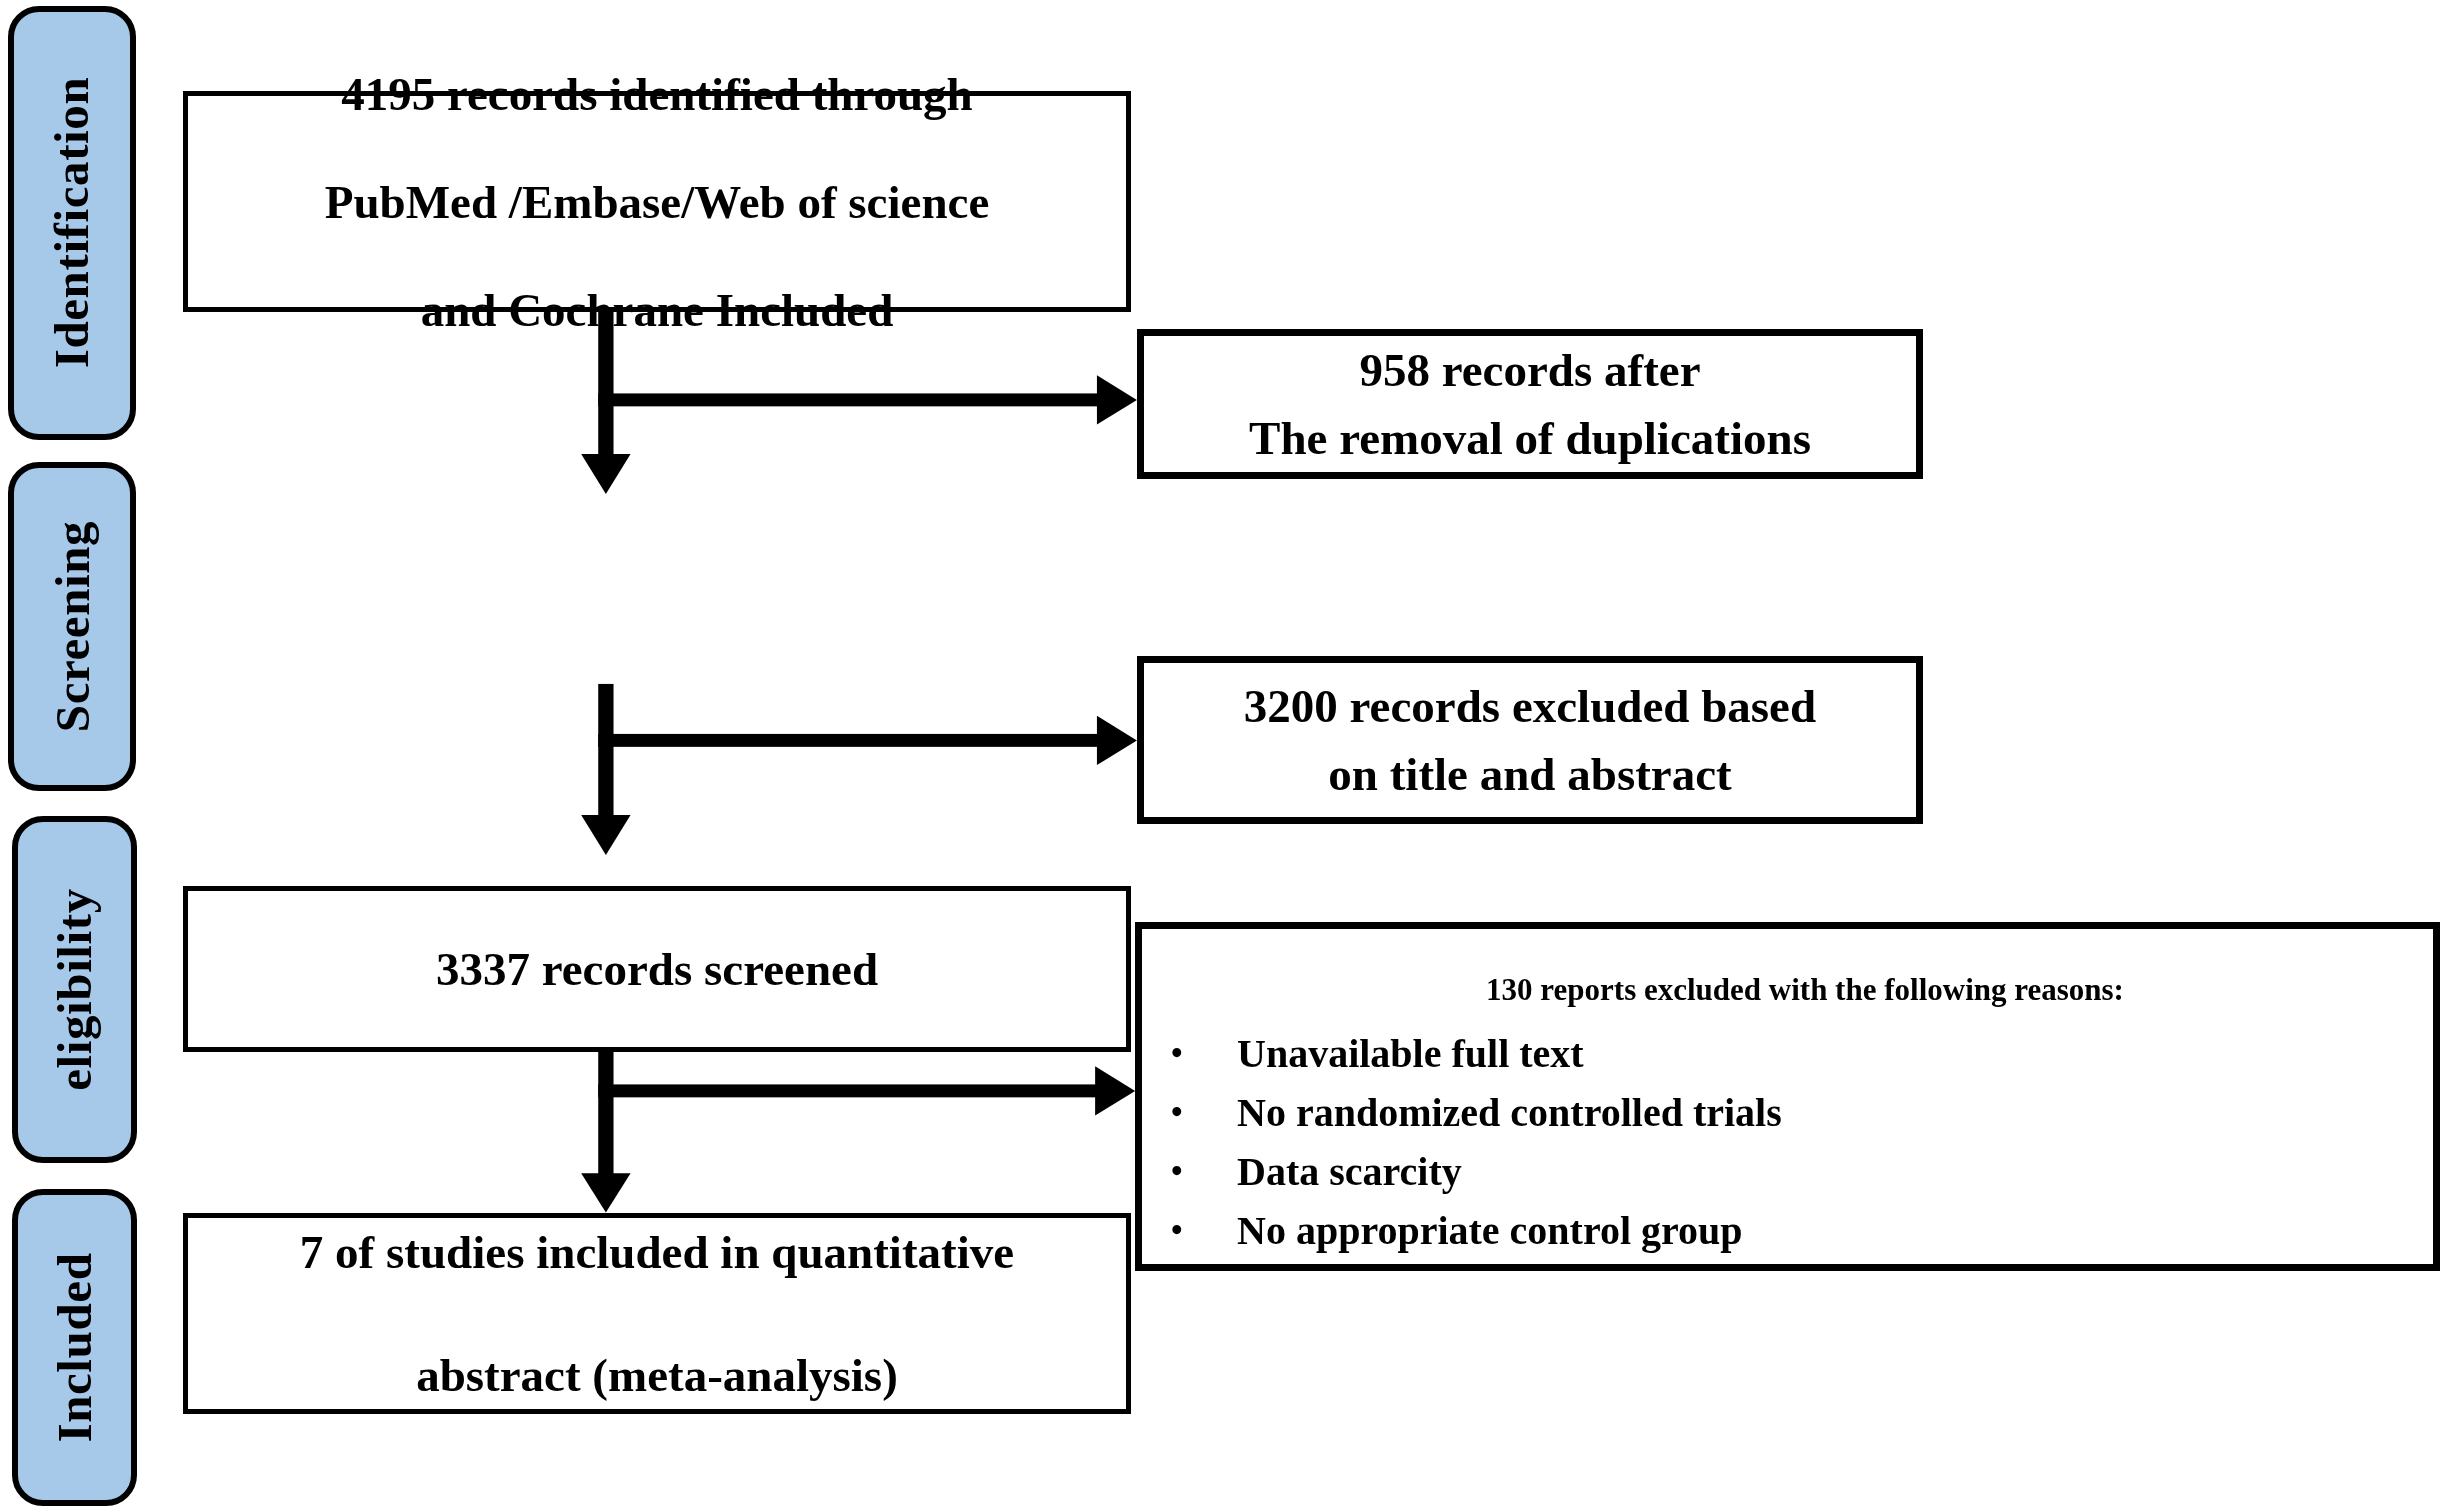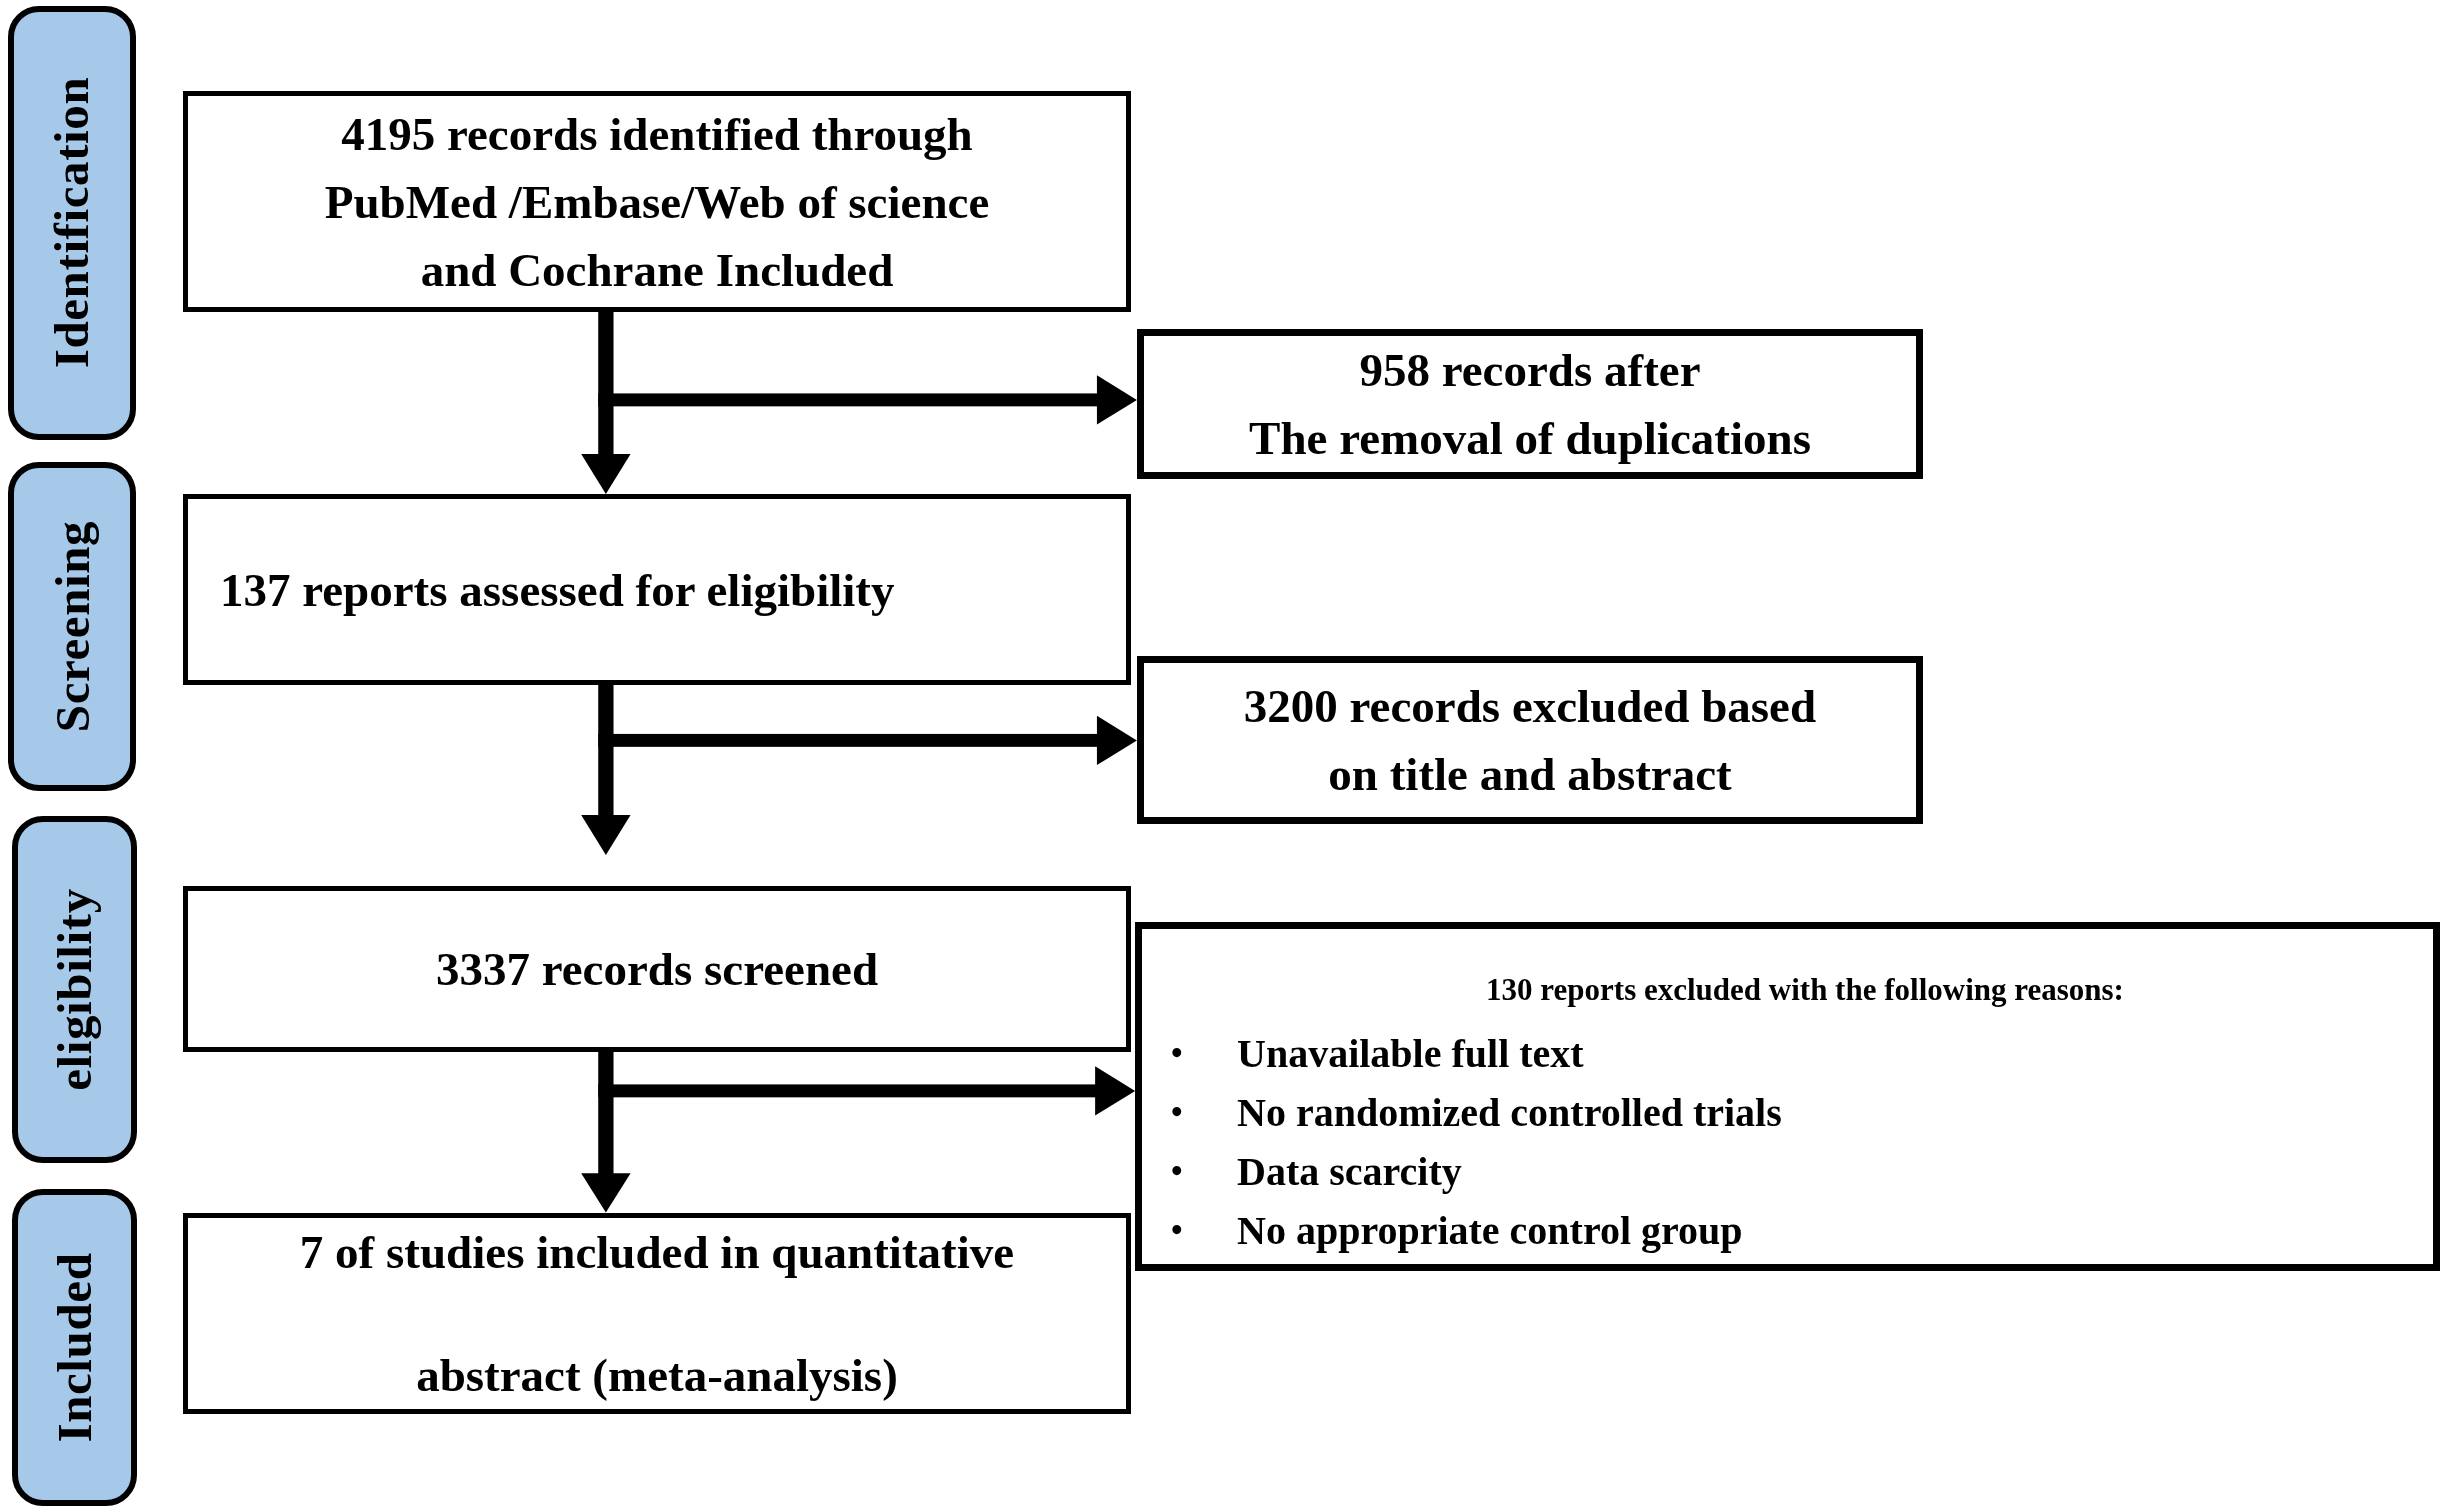--- a/index.html
+++ b/index.html
@@ -50,21 +50,21 @@
     box-sizing: border-box;
     display: flex;
     flex-direction: column;
     align-items: center;
     justify-content: center;
     font-size: 47px;
     line-height: 68px;
     text-align: center;
   }
   .main-col { left: 183px; width: 948px; }
-  #box-records-identified { top: 91px;  height: 221px; }
+  #box-records-identified { top: 91px;  height: 221px; gap: 40px; }
   #box-reports-assessed   { top: 494px;  height: 191px; align-items: flex-start; text-align: left; padding-left: 32px; }
   #box-records-screened   { top: 886px; height: 166px; }
   #box-studies-included   { top: 1213px; height: 201px; justify-content: space-between; }
 
   .side-col { left: 1137px; width: 786px; border-width: 7px; }
   #box-duplicates-removed { top: 329px;  height: 150px; }
   #box-excluded-title     { top: 656px; height: 168px; }
 
   #box-excluded-reasons {
     left: 1135px; top: 922px; width: 1305px; height: 349px;
@@ -147,23 +147,20 @@
   <div class="stage" id="stage-included">
     <span class="stage-label">Included</span>
   </div>
 
   <div class="fbox main-col" id="box-records-identified">
     <div>4195 records identified through</div>
     <div>PubMed /Embase/Web of science</div>
     <div>and Cochrane Included</div>
   </div>
 
-  <div class="fbox main-col" id="box-reports-assessed">
-    <div>137 reports assessed for eligibility</div>
-  </div>
 
   <div class="fbox main-col" id="box-records-screened">
     <div>3337 records screened</div>
   </div>
 
   <div class="fbox main-col" id="box-studies-included">
     <div>7 of studies included in quantitative</div>
     <div>abstract (meta-analysis)</div>
   </div>
 

